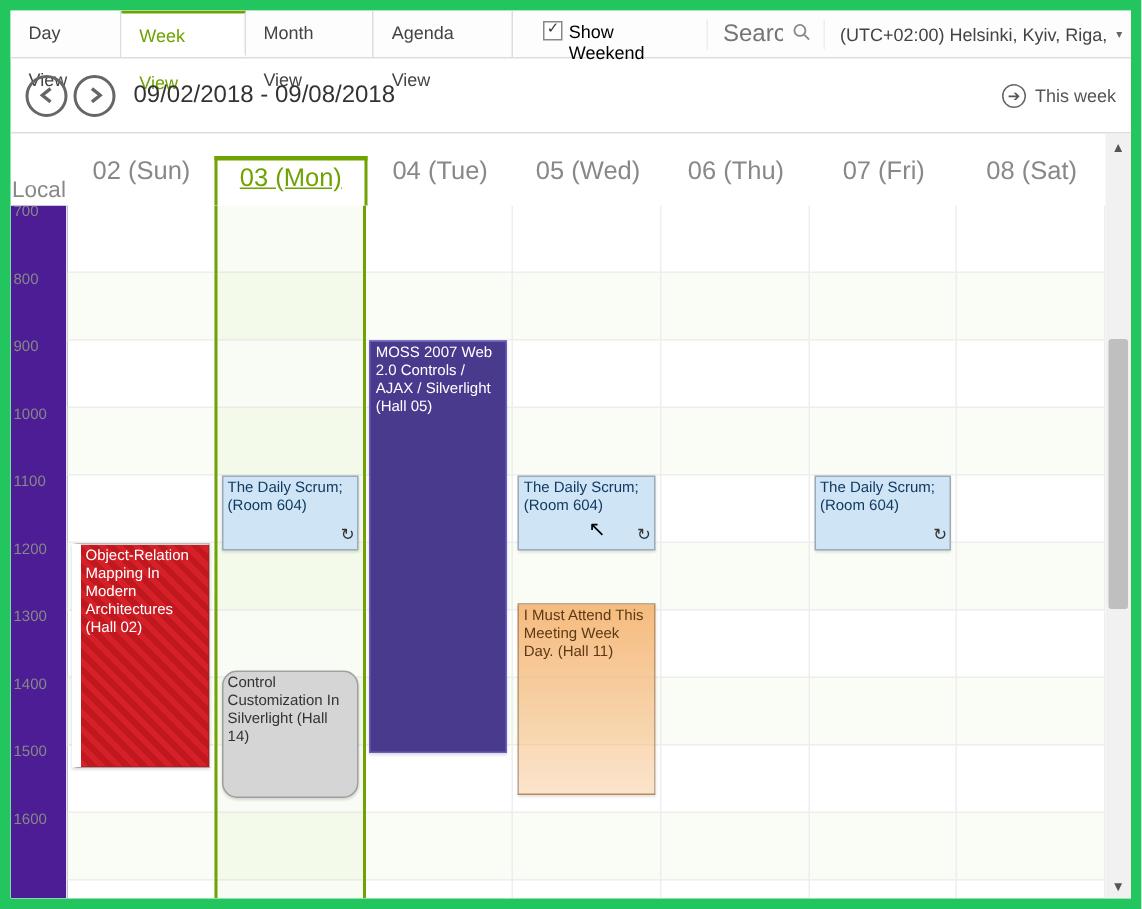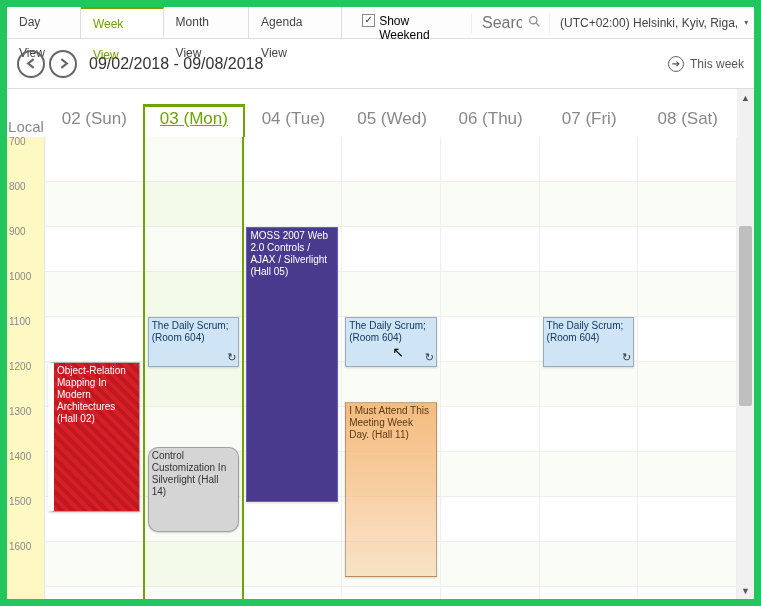--- a/index.html
+++ b/index.html
@@ -23,21 +23,21 @@
   .navbar .grow { flex:1;}
   .thisweek { display:flex; align-items:center; gap:6px; color:#555; font-size:12px; cursor:pointer;}
   .thisweek .ic { width:16px;height:16px;border:1.5px solid #666;border-radius:50%;display:flex;align-items:center;justify-content:center;font-size:10px;}
   .gridwrap { flex:1; display:flex; overflow:hidden; position:relative;}
   .gridinner { flex:1; display:flex; flex-direction:column; overflow:hidden;}
   .dayhead { display:flex; height:48px; align-items:flex-end;}
   .tzcol { width:38px; font-size:15px; color:#888; display:flex; align-items:flex-end; justify-content:center; padding-bottom:2px;}
   .daycell { flex:1; text-align:center; font-size:17px; color:#888; padding-bottom:8px;}
   .daycell.today { color:#6fa203; border-top:3px solid #6fa203; border-left:2px solid #6fa203; border-right:2px solid #6fa203; margin-left:-1px; margin-right:-1px; padding-top:2px;text-decoration:underline;}
   .rows { flex:1; display:flex; overflow:hidden; position:relative;}
-  .timecol { width:38px; background:#fef9c3; border-right:1px solid #e5e5e5;}
+  .timecol { width:38px; background:#4c1d95; border-right:1px solid #e5e5e5;}
   .hour { height:45px; border-bottom:1px solid transparent; font-size:10px; color:#888; padding-left:2px; line-height:1;}
   .daysarea { flex:1; position:relative; display:flex;}
   .daycol { flex:1; border-right:1px solid #eee; position:relative;}
   .daycol.today { background:rgba(140,198,62,0.06); border-left:2px solid #6fa203; border-right:2px solid #6fa203; margin-left:-1px; margin-right:-1px;}
   .gridlines { position:absolute; inset:0; pointer-events:none;}
   .gridlines .row { height:45px; border-bottom:1px solid #eee;}
   .gridlines .row.alt { background:rgba(245,252,235,0.5);}
   .appt { position:absolute; border:1px solid rgba(0,0,0,0.25); font-size:10px; line-height:1.2; padding:2px 3px; overflow:hidden; box-shadow:0 1px 2px rgba(0,0,0,0.15);}
   .recur { position:absolute; right:2px; bottom:2px; font-size:11px; color:#333;}
   .cursor { position:absolute; font-size:14px; color:#000; pointer-events:none; transform:translate(-2px,-2px);}
@@ -93,21 +93,21 @@
     <div class="thisweek">
       <span class="ic">➔</span>
       <span>This week</span>
     </div>
   </div>
 
   <div class="gridwrap">
     <div class="gridinner">
       <div class="dayhead">
         <div class="tzcol">Local</div>
-        <div id="dayheads" style="flex:1;display:flex;align-items:flex-end;">
+        <div id="dayheads" style="flex:1;display:flex;">
             <div class="daycell">02 (Sun)</div>
             <div class="daycell today">03 (Mon)</div>
             <div class="daycell">04 (Tue)</div>
             <div class="daycell">05 (Wed)</div>
             <div class="daycell">06 (Thu)</div>
             <div class="daycell">07 (Fri)</div>
             <div class="daycell">08 (Sat)</div>
           </div>
       </div>
       <div class="rows">
@@ -141,21 +141,21 @@
             </div>
             <div class="daycol today">
               <div class="appt" style="top: 180px; left: 3px; right: 3px; height: 50px; color: rgb(17, 58, 99); background: rgb(207, 228, 244);">The Daily Scrum; (Room 604)<span class="recur">↻</span></div>
               <div class="appt" style="top: 310px; left: 3px; right: 3px; height: 85px; color: rgb(51, 51, 51); background: rgb(213, 213, 213); border-radius: 10px;">Control Customization In Silverlight (Hall 14)</div>
             </div>
             <div class="daycol">
               <div class="appt" style="top: 90px; left: 3px; right: 3px; height: 275px; color: rgb(255, 255, 255); background: rgb(74, 58, 141); border-color: rgb(107, 92, 193);">MOSS 2007 Web 2.0 Controls / AJAX / Silverlight (Hall 05)</div>
             </div>
             <div class="daycol">
               <div class="appt" style="top: 180px; left: 3px; right: 3px; height: 50px; color: rgb(17, 58, 99); background: rgb(207, 228, 244);">The Daily Scrum; (Room 604)<span class="recur">↻</span><span class="cursor" style="left: 48px; top: 28px;">↖</span></div>
-              <div class="appt" style="top: 265px; left: 3px; right: 3px; height: 175px; color: rgb(91, 58, 20); background: linear-gradient(rgb(245, 187, 126) 0%, rgba(245, 187, 126, 0.4) 100%);">I Must Attend This Meeting Week Day. (Hall 11)</div>
+              <div class="appt" style="top: 265px; left: 3px; right: 3px; height: 128px; color: rgb(91, 58, 20); background: linear-gradient(rgb(245, 187, 126) 0%, rgba(245, 187, 126, 0.4) 100%);">I Must Attend This Meeting Week Day. (Hall 11)</div>
             </div>
             <div class="daycol"></div>
             <div class="daycol">
               <div class="appt" style="top: 180px; left: 3px; right: 3px; height: 50px; color: rgb(17, 58, 99); background: rgb(207, 228, 244);">The Daily Scrum; (Room 604)<span class="recur">↻</span></div>
             </div>
             <div class="daycol"></div>
           </div>
       </div>
     </div>
     <div class="scrollbar">

